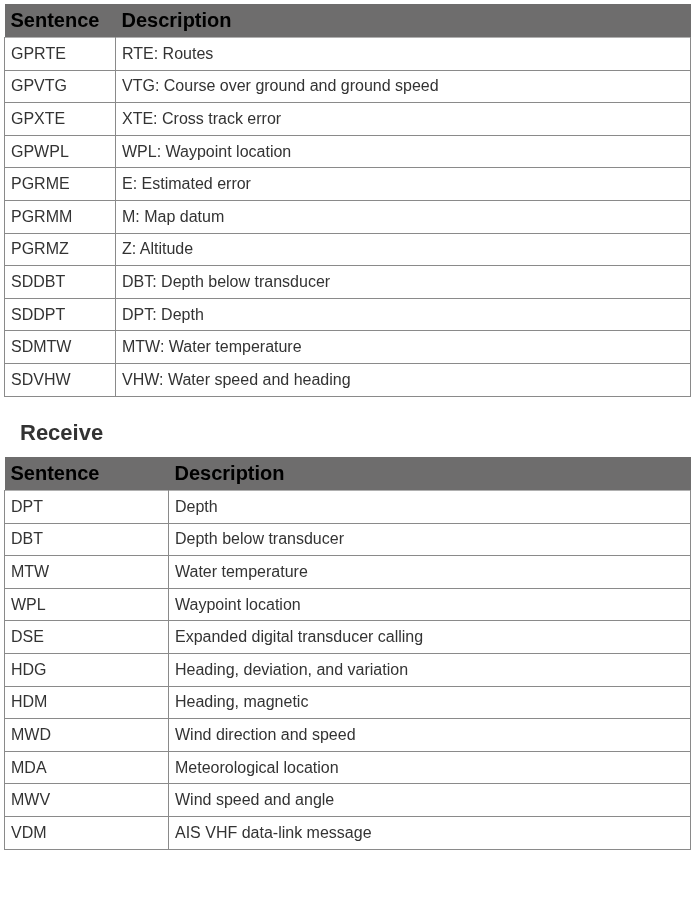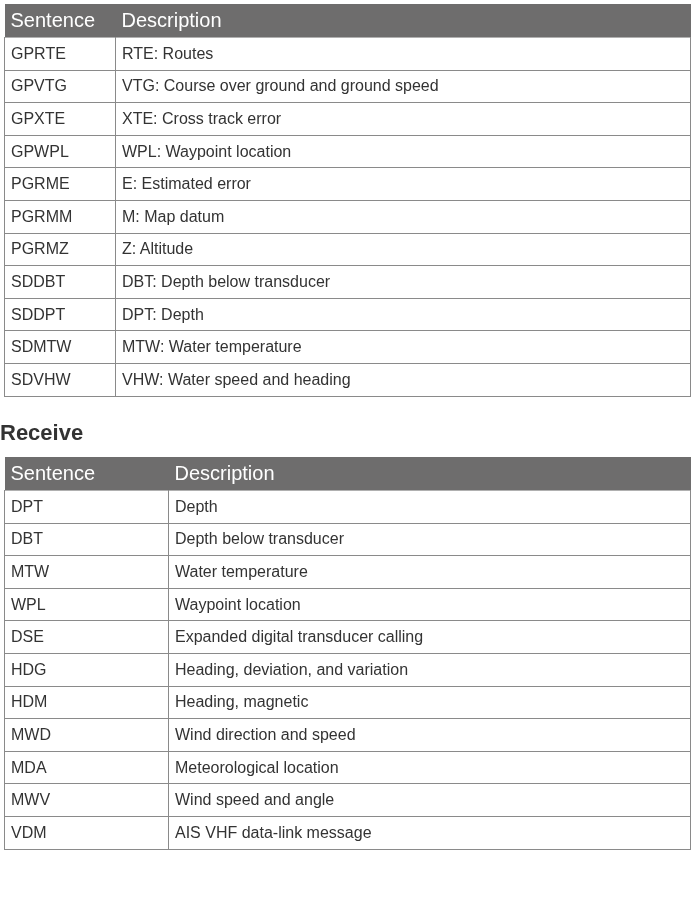--- a/index.html
+++ b/index.html
@@ -1,27 +1,27 @@
 <!DOCTYPE html>
 <html><head>
 <meta charset="utf-8">
 <style>
   html, body { margin:0; padding:0; background:#ffffff; }
   body { width:694px; height:919px; position:relative; overflow:hidden;
          font-family:"Liberation Sans", sans-serif; color:#333; }
   table { border-collapse:collapse; position:absolute; left:4px; width:687px; table-layout:fixed; }
-  th { background:#6e6d6d; color:#ffffff; font-weight:normal; font-size:20px; text-align:left;
+  th { background:#6e6d6d; color:#000000; font-weight:bold; font-size:20px; text-align:left;
        padding:0 6px; height:33px; border:none; }
   td { font-size:16px; color:#333; padding:0 6px; height:31.6px; border:1px solid #8a8a8a;
        border-top:1px solid #b0b0b0; white-space:nowrap; }
   #t1 { top:4px; }
   #t1 col.c1 { width:111px; }
   #t2 { top:457px; }
   #t2 col.c1 { width:164px; }
-  .heading { position:absolute; left:0; top:420px; font-size:22px; font-weight:bold; color:#333; margin:0; }
+  .heading { position:absolute; left:20px; top:420px; font-size:22px; font-weight:bold; color:#333; margin:0; }
 </style>
 </head>
 <body>
 
 <table id="t1">
   <colgroup>
       <col class="c1">
       <col>
     </colgroup>
   <thead>

